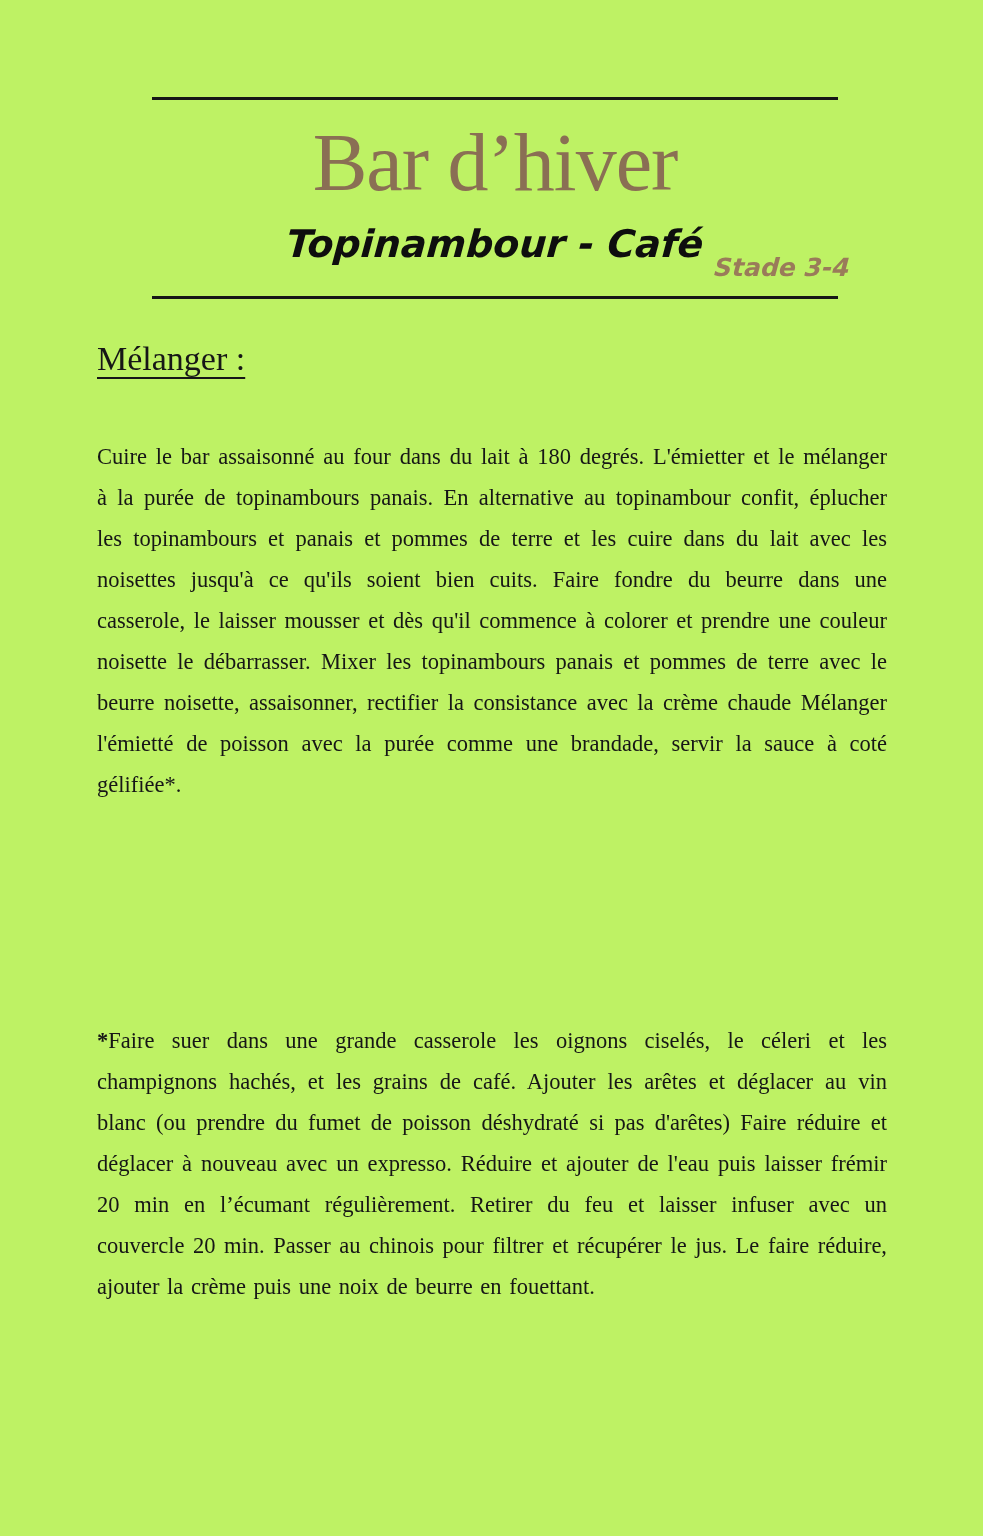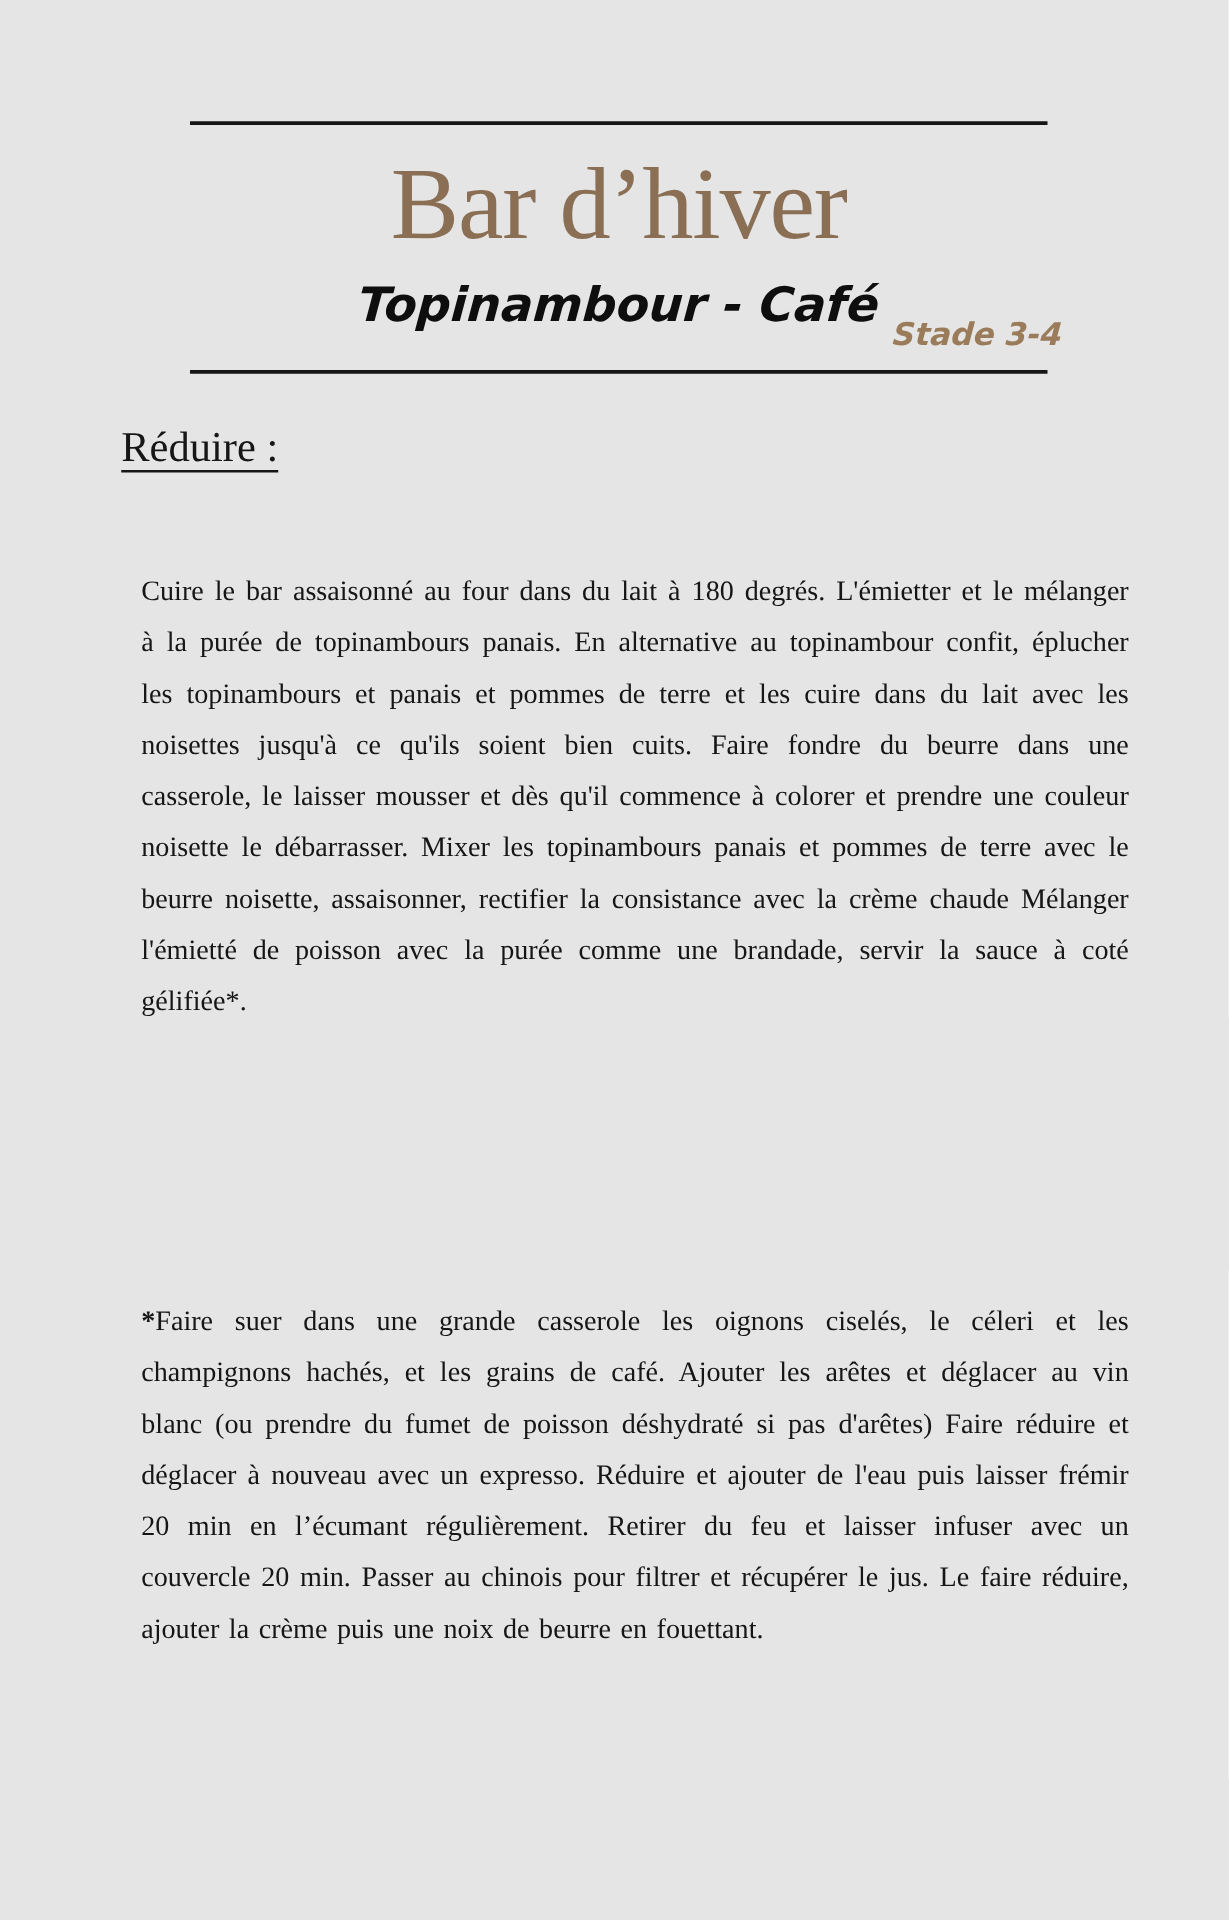--- a/index.html
+++ b/index.html
@@ -6,21 +6,21 @@
     --title-brown:#8a6f54;
     --stage-brown:#9a7b5a;
     --text-color:#161616;
     --rule-color:#161616;
   }
   html,body{margin:0;padding:0;background:#ffffff;}
   .page{
     position:relative;
     width:983px;
     height:1536px;
-    background:#e5e5e5;
+    background:#bef264;
     font-family:"Liberation Serif", serif;
     overflow:hidden;
   }
   .rule{
     position:absolute;
     left:152px;
     width:686px;
     height:3px;
     background:var(--rule-color);
   }
@@ -76,21 +76,21 @@
     font-weight:normal;
     color:var(--text-color);
     text-decoration:underline;
     text-decoration-thickness:2px;
     text-underline-offset:7px;
   }
   .para{
     position:absolute;
     left:97px;
     width:790px;
-    margin:16px;
+    margin:0;
     font-size:22.5px;
     line-height:41px;
     text-align:justify;
     color:var(--text-color);
     word-spacing:2px;
   }
   .para-1{top:436px;}
   .para-2{top:1020px;}
   .footnote-marker{font-weight:bold;}
 </style>
@@ -101,20 +101,20 @@
 
   <header>
     <div class="rule rule-top"></div>
     <h1 class="title">Bar d’hiver</h1>
     <div class="subtitle">Topinambour - Café</div>
     <div class="stage">Stade 3-4</div>
     <div class="rule rule-bottom"></div>
   </header>
 
   <main>
-    <h2 class="section-heading">Réduire :</h2>
+    <h2 class="section-heading">Mélanger :</h2>
 
     <p class="para para-1">Cuire le bar assaisonné au four dans du lait à 180 degrés. L'émietter et le mélanger à la purée de topinambours panais. En alternative au topinambour confit, éplucher les topinambours et panais et pommes de terre et les cuire dans du lait avec les noisettes jusqu'à ce qu'ils soient bien cuits. Faire fondre du beurre dans une casserole, le laisser mousser et dès qu'il commence à colorer et prendre une couleur noisette le débarrasser. Mixer les topinambours panais et pommes de terre avec le beurre noisette, assaisonner, rectifier la consistance avec la crème chaude Mélanger l'émietté de poisson avec la purée comme une brandade, servir la sauce à coté gélifiée*.</p>
 
     <p class="para para-2"><span class="footnote-marker">*</span><span>Faire suer dans une grande casserole les oignons ciselés, le céleri et les champignons hachés, et les grains de café. Ajouter les arêtes et déglacer au vin blanc (ou prendre du fumet de poisson déshydraté si pas d'arêtes) Faire réduire et déglacer à nouveau avec un expresso. Réduire et ajouter de l'eau puis laisser frémir 20 min en l’écumant régulièrement. Retirer du feu et laisser infuser avec un couvercle 20 min. Passer au chinois pour filtrer et récupérer le jus. Le faire réduire, ajouter la crème puis une noix de beurre en fouettant.</span></p>
   </main>
 
 </div>
 
 </body></html>

